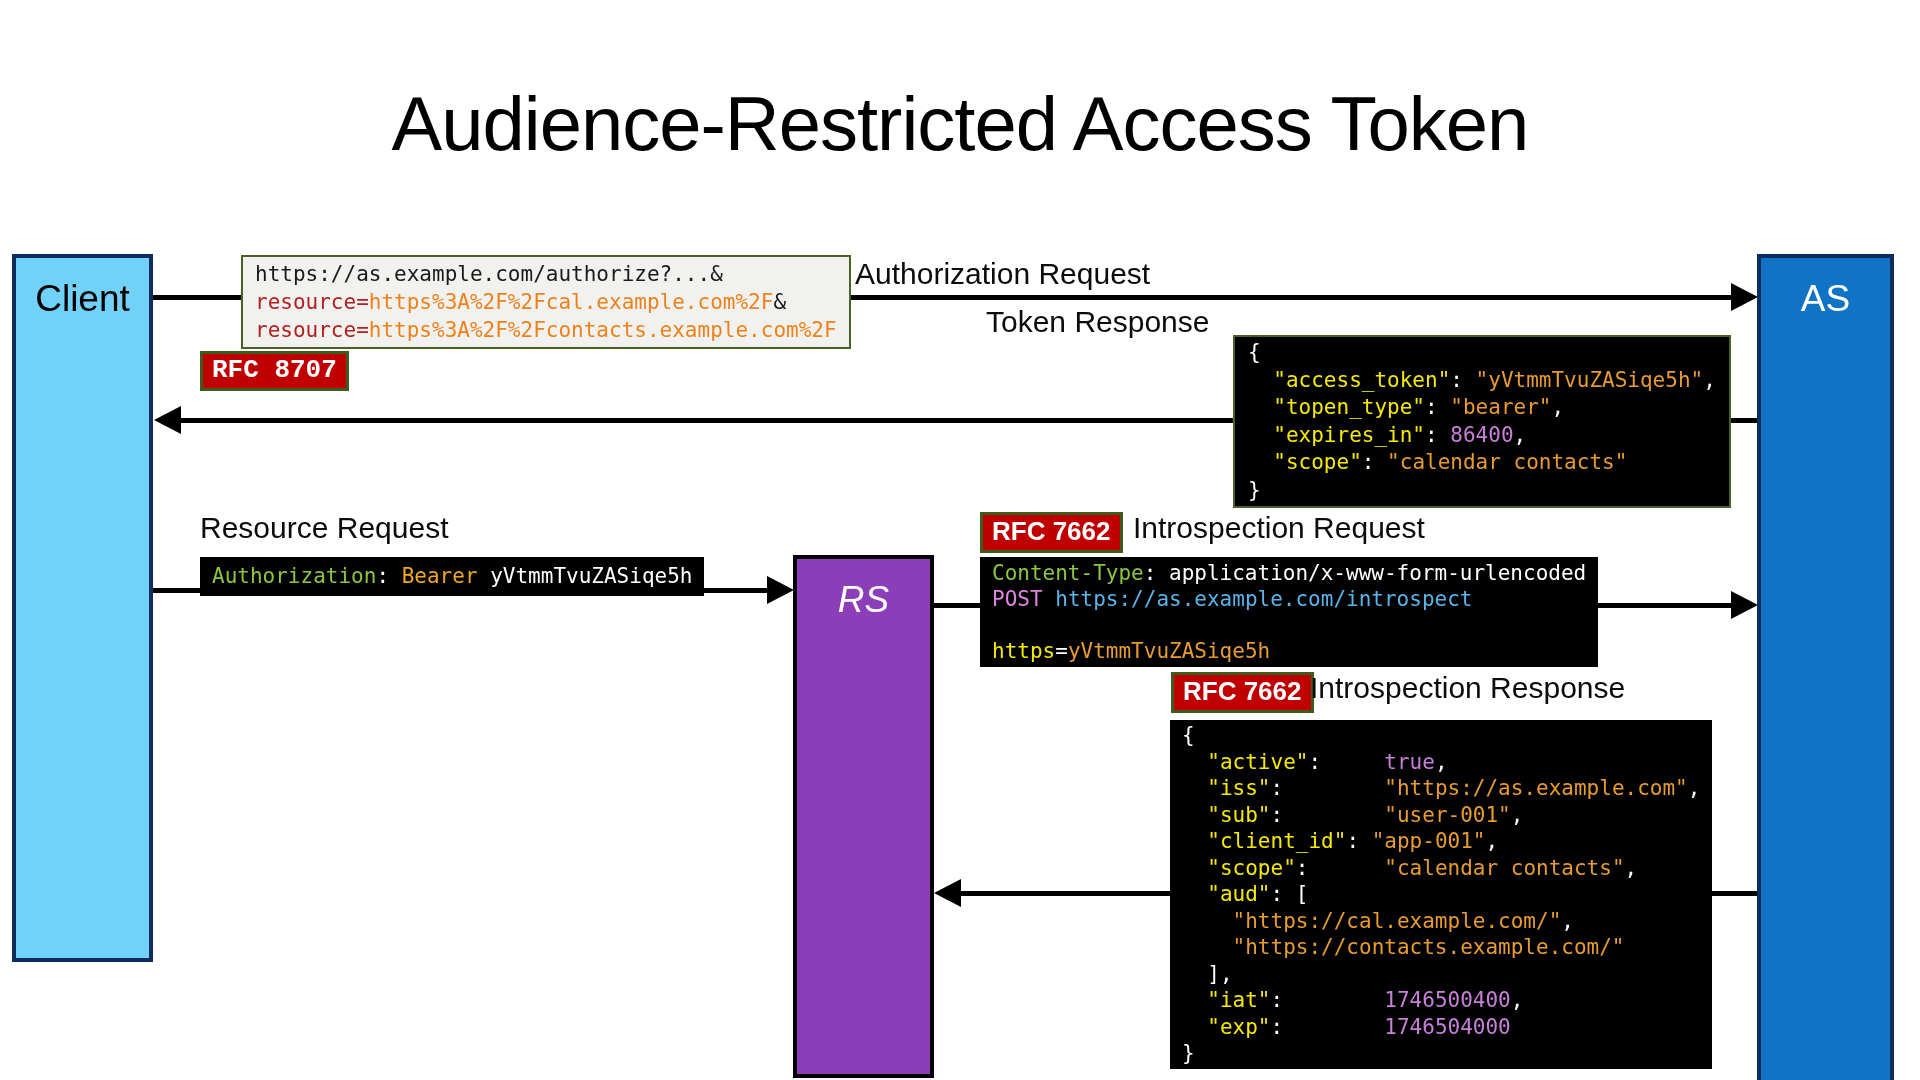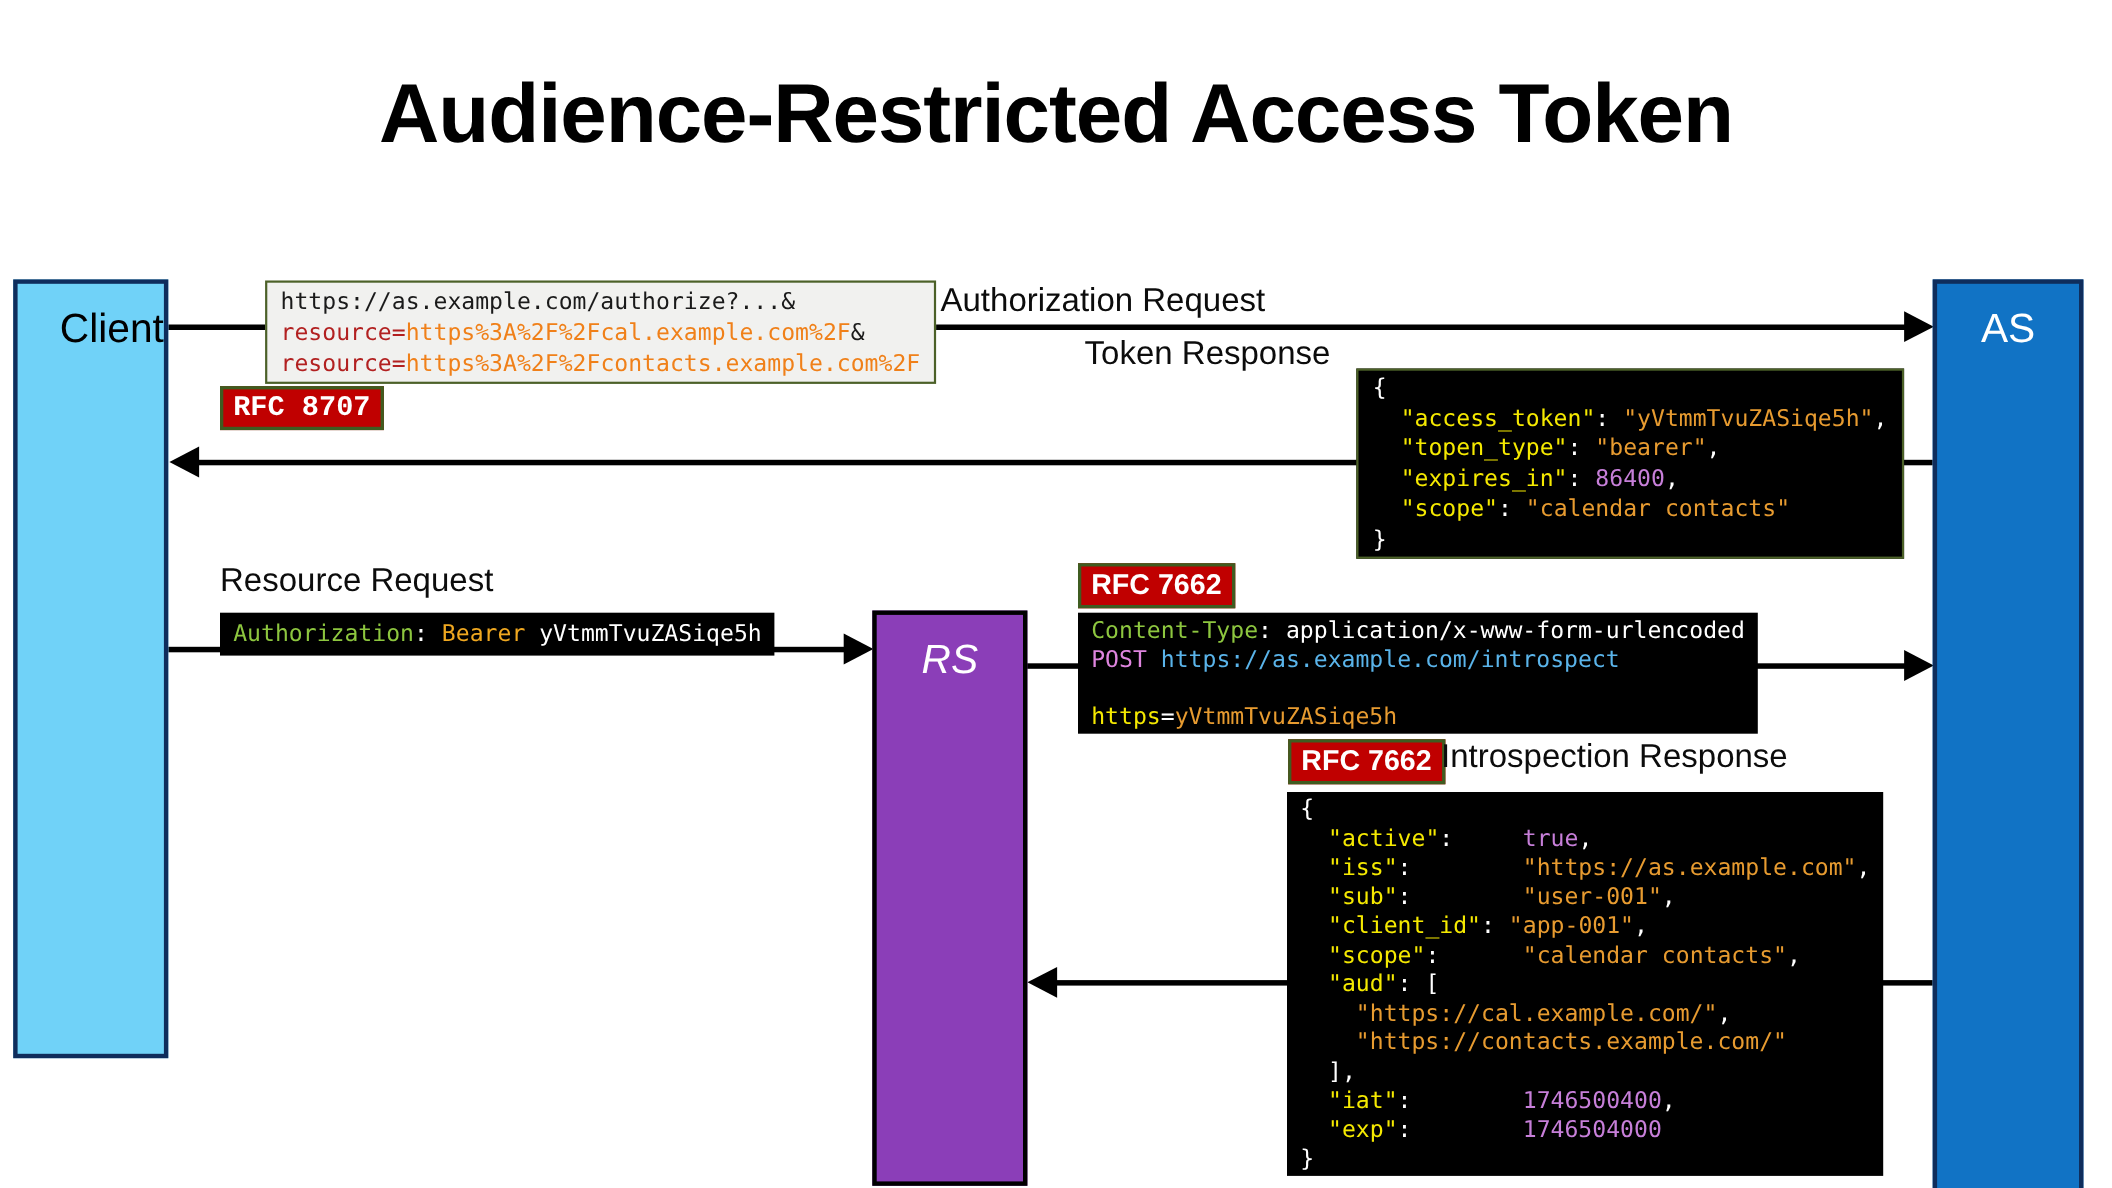--- a/index.html
+++ b/index.html
@@ -1,20 +1,20 @@
 <!DOCTYPE html>
 <html style="--client-fill: #70d2f8; --client-border: #0f2d5c; --as-fill: #1173c5; --rs-fill: #8b3eb8; --rs-border: #000000; --badge-bg: #c00000; --badge-border: #3f5c20; --code-bg: #000000; --code-border: #4c6128; --urlbox-bg: #f1f1ef; --arrow: #000000; --tok-plain: #ffffff; --tok-key: #f5e900; --tok-string: #e79b30; --tok-number: #c77fd9; --tok-method: #df85df; --tok-url: #5ab4ea; --tok-header: #8dc63f; --tok-bearer: #f0a820; --tok-dark: #1a1a1a; --tok-red: #b22020; --tok-orange: #f08019;"><head>
 <meta charset="utf-8">
 <style>
   html,body { margin:0; padding:0; background:#ffffff; }
   #stage { position:relative; width:1920px; height:1080px; background:#ffffff; overflow:hidden;
            font-family:"Liberation Sans", sans-serif; }
 
-  .page-title { position:absolute; left:0; right:0; top:60px; text-align:center;
-                font-size:76px; font-weight:bold; color:#000; letter-spacing:-1px; }
+  .page-title { position:absolute; left:0; right:0; top:80px; text-align:center;
+                font-size:76px; font-weight:normal; color:#000; letter-spacing:-1px; }
 
   
   .actor { position:absolute; box-sizing:border-box; display:flex; justify-content:center;
            align-items:flex-start; padding-top:20px; font-size:37px; }
   .actor-client { background:var(--client-fill); border:4px solid var(--client-border); color:#000; }
   .actor-as     { background:var(--as-fill);     border:4px solid var(--client-border); color:#fff; }
   .actor-rs     { background:var(--rs-fill);     border:4px solid var(--rs-border);     color:#fff; }
 
   
   .hline { position:absolute; height:5px; background:var(--arrow); }
@@ -68,21 +68,21 @@
 
   <div class="hline" style="left:153px; top:588px; width:616px;"></div>
   <div class="head-right" style="left:767px; top:576px;"></div>
 
   <div class="hline" style="left:933px; top:603px; width:800px;"></div>
   <div class="head-right" style="left:1731px; top:591px;"></div>
 
   <div class="hline" style="left:958px; top:891px; width:799px;"></div>
   <div class="head-left" style="left:934px; top:879px;"></div>
 
-  <div class="actor actor-client" style="left:12px; top:254px; width:141px; height:708px;justify-content:flex-end;">
+  <div class="actor actor-client" style="left:12px; top:254px; width:141px; height:708px;">
     <span>Client</span>
   </div>
   <div class="actor actor-as" style="left:1757px; top:254px; width:137px; height:834px;">
     <span>AS</span>
   </div>
   <div class="actor actor-rs" style="left:793px; top:555px; width:141px; height:523px;font-style:italic;">
     <span>RS</span>
   </div>
 
   <div class="code code-light" style="left:197px; top:255px; padding:3px 12px; line-height:28px;margin-left:44px;">
@@ -102,20 +102,21 @@
       <div class="code-line"><span class="tok-p">  </span><span class="tok-k">"scope"</span><span class="tok-p">: </span><span class="tok-s">"calendar contacts"</span></div>
       <div class="code-line"><span class="tok-p">}</span></div>
     </div>
 
   <div class="flow-label" style="left:200px; top:511px;text-align:right;">Resource Request</div>
   <div class="code code-dark" style="left:200px; top:557px; padding:5px 12px; line-height:29px;">
       <div class="code-line"><span class="tok-h">Authorization</span><span class="tok-p">: </span><span class="tok-b">Bearer</span><span class="tok-p"> yVtmmTvuZASiqe5h</span></div>
     </div>
 
   <div class="badge" style="left:980px; top:512px;">RFC 7662</div>
+  <div class="flow-label" style="left:1133px; top:511px;">Introspection Request</div>
   <div class="code code-dark" style="left:980px; top:557px; padding:3px 12px; line-height:26px;">
       <div class="code-line"><span class="tok-h">Content-Type</span><span class="tok-p">: application/x-www-form-urlencoded</span></div>
       <div class="code-line"><span class="tok-m">POST</span><span class="tok-p"> </span><span class="tok-u">https://as.example.com/introspect</span></div>
       <div class="code-line"><span class="tok-p"> </span></div>
       <div class="code-line"><span class="tok-k">https</span><span class="tok-p">=</span><span class="tok-s">yVtmmTvuZASiqe5h</span></div>
     </div>
 
   <div class="badge" style="left:1171px; top:672px;">RFC 7662</div>
   <div class="flow-label" style="left:1310px; top:671px;">Introspection Response</div>
   <div class="code code-dark" style="left:1170px; top:720px; padding:2px 12px; line-height:26.5px;">

